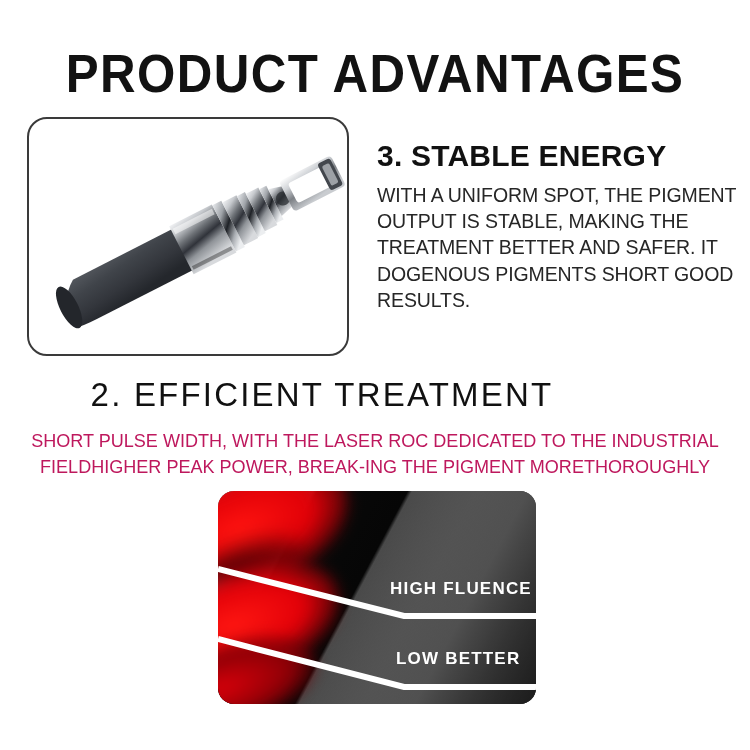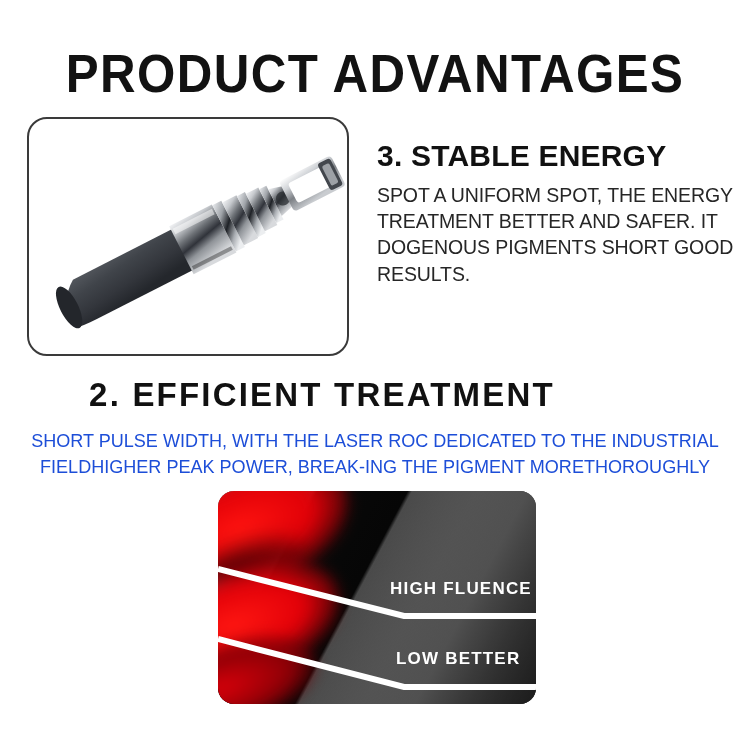--- a/index.html
+++ b/index.html
@@ -80,35 +80,35 @@
 
   
   .s2-heading {
     position: absolute;
     left: 0;
     top: 376px;
     width: 644px;
     text-align: center;
     font-size: 33px;
     line-height: 38px;
-    font-weight: 700;
+    font-weight: 400;
     letter-spacing: 2.2px;
     color: #111111;
     white-space: nowrap;
   }
   .s2-body {
     position: absolute;
     left: 0;
     top: 428px;
     width: 750px;
     text-align: center;
     font-size: 19px;
     line-height: 25.5px;
     font-weight: 400;
-    color: #1d4ed8;
+    color: #be185d;
   }
   .s2-body div {
     white-space: nowrap;
     transform: scaleX(0.95);
   }
 
   
   .fluence-figure {
     position: absolute;
     left: 218px;
@@ -246,21 +246,22 @@
 
       <rect x="150" y="104" width="44" height="6" fill="#ffffff" opacity="0.5"></rect>
       <rect x="150" y="146" width="44" height="4" fill="#000000" opacity="0.35"></rect>
     </g>
   </svg>
 </div>
 
 <div class="s1-heading">3. STABLE ENERGY</div>
 
 <div class="s1-body">
-  <div>SPOT A UNIFORM SPOT, THE ENERGY</div>
+  <div>WITH A UNIFORM SPOT, THE PIGMENT</div>
+  <div>OUTPUT IS STABLE, MAKING THE</div>
   <div>TREATMENT BETTER AND SAFER. IT</div>
   <div>DOGENOUS PIGMENTS SHORT GOOD</div>
   <div>RESULTS.</div>
 </div>
 
 <div class="s2-heading">2. EFFICIENT TREATMENT</div>
 
 <div class="s2-body">
   <div>SHORT PULSE WIDTH, WITH THE LASER ROC DEDICATED TO THE INDUSTRIAL</div>
   <div>FIELDHIGHER PEAK POWER, BREAK-ING THE PIGMENT MORETHOROUGHLY</div>

